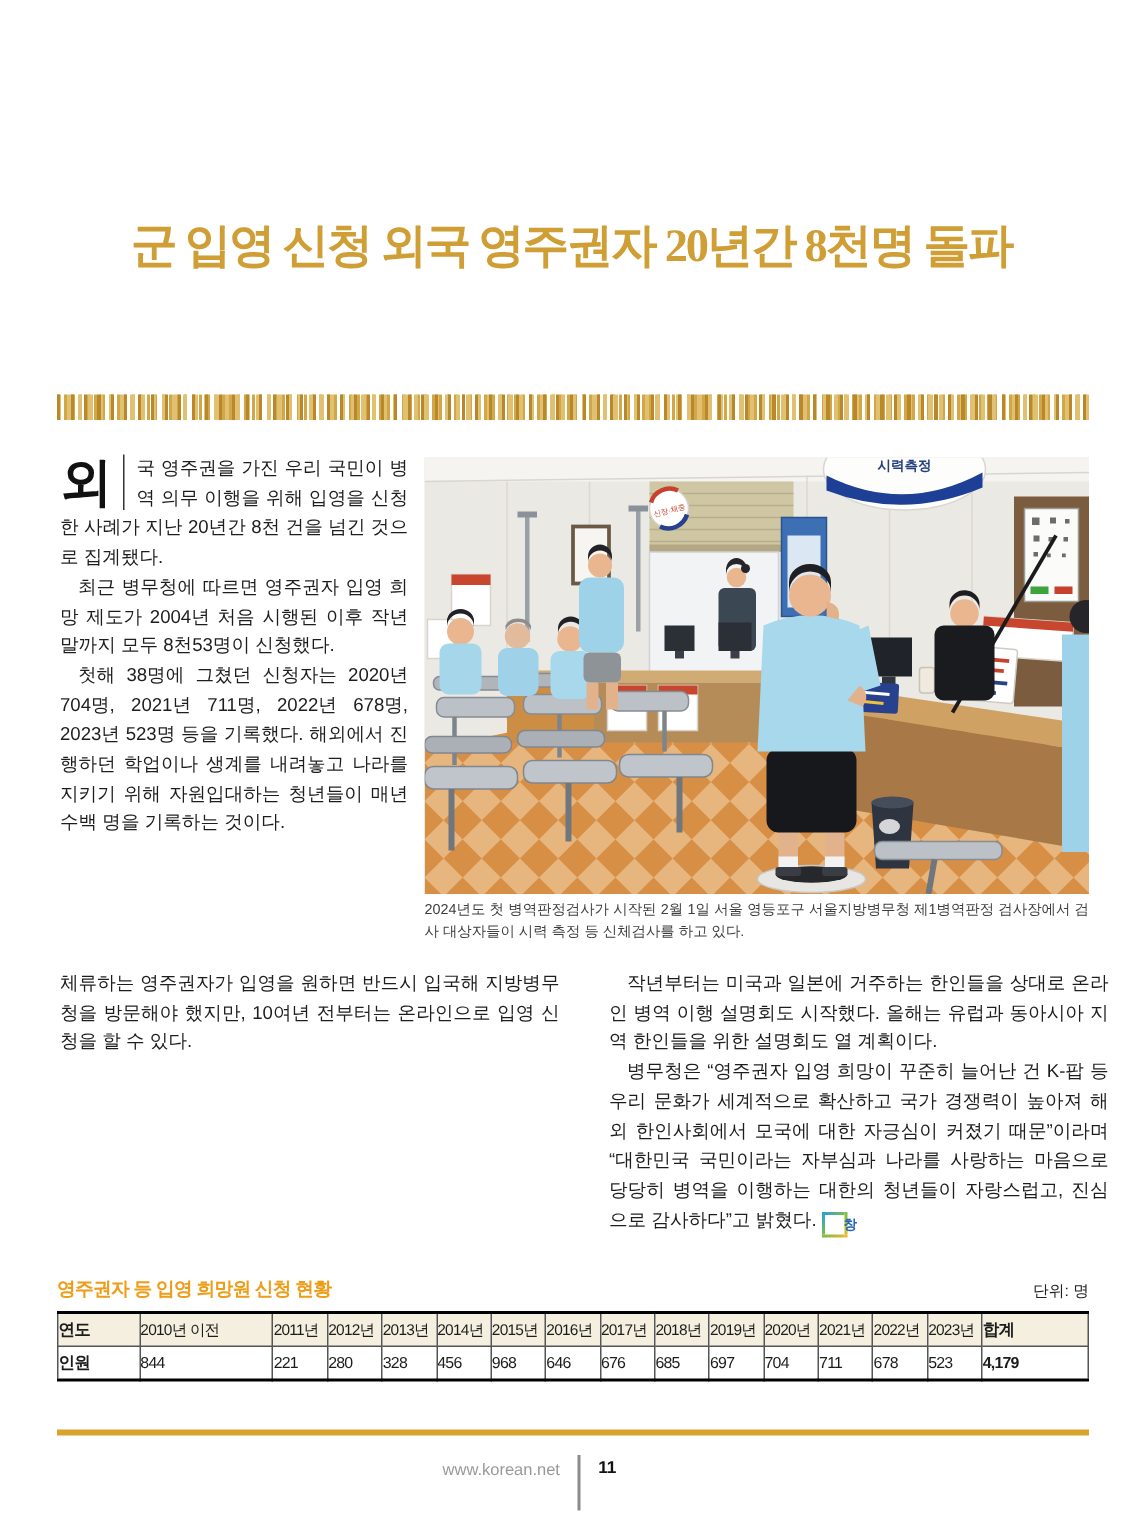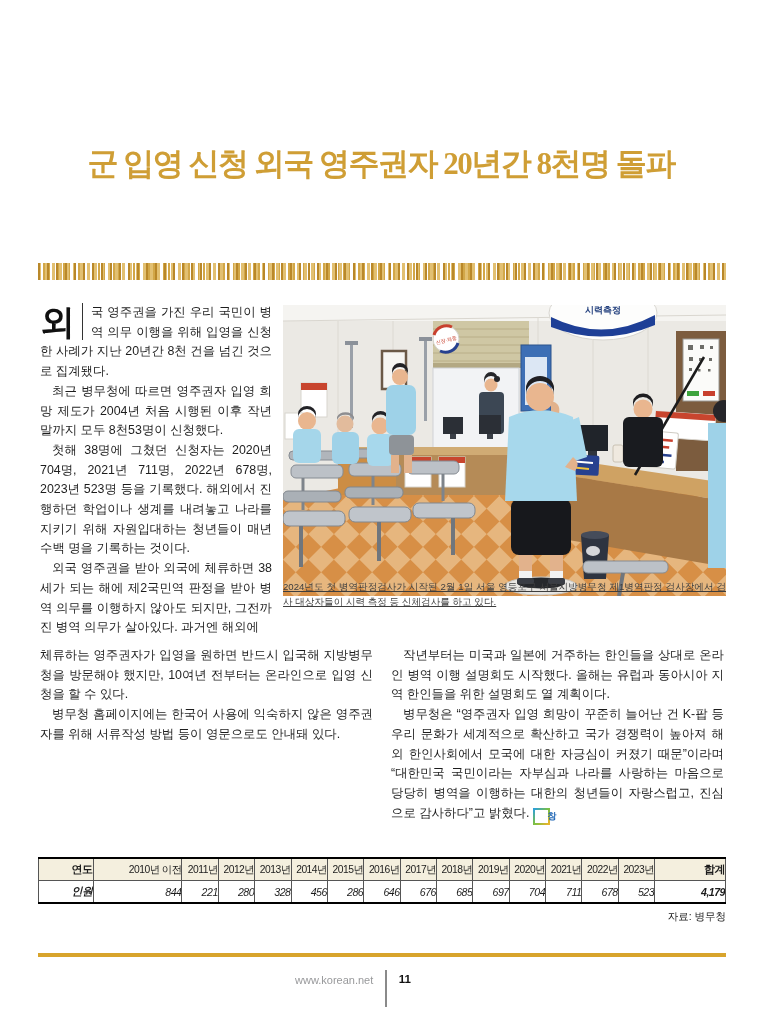--- a/index.html
+++ b/index.html
@@ -18,47 +18,47 @@
       repeating-linear-gradient(90deg,#b9882a 0 2px,rgba(0,0,0,0) 2px 9px),
       repeating-linear-gradient(90deg,#e2c072 0 3px,rgba(0,0,0,0) 3px 7px),
       repeating-linear-gradient(90deg,#d2a748 0 2px,#ffffff 2px 5px);}
 
   
   .coltext{font-size:12.4px;line-height:19.7px;text-align:justify;color:#1d1d1d;}
   .coltext p{margin:0;}
   .coltext p.ind{text-indent:12px;}
   .col-narrow{position:absolute;left:40px;top:303px;width:232px;}
   .col-left2{position:absolute;left:40px;top:646px;width:333px;}
-  .col-right2{position:absolute;left:391px;top:646px;width:333px;}
+  .col-right2{position:absolute;left:406px;top:646px;width:333px;}
   .dropcap{float:left;font-size:35px;line-height:33px;font-weight:700;color:#111;
            padding:2px 7px 2px 0;margin-right:8px;border-right:1.5px solid #333;}
 
   
   .photo{position:absolute;left:283px;top:305px;width:443px;height:291px;overflow:hidden;background:#e9e7e2;}
-  .caption{position:absolute;left:283px;top:580px;width:443px;font-size:9.6px;line-height:14.5px;
-           color:#3e3e3e;text-align:justify;text-decoration:underline;}
+  .caption{position:absolute;left:283px;top:600px;width:443px;font-size:9.6px;line-height:14.5px;
+           color:#3e3e3e;text-align:justify;}
 
   
   .endmark{display:inline-block;width:13px;height:13px;margin-left:4px;vertical-align:-2px;
            font-size:9px;font-weight:700;line-height:12px;text-align:center;color:#1c64b4;
            background:#fff;border:2px solid;
            border-image:linear-gradient(135deg,#2a9fe0,#7cc043,#f0b428) 1;}
 
   
   .tblwrap{position:absolute;left:38px;top:851px;width:688px;}
   .tbl-titlerow{display:flex;justify-content:space-between;align-items:flex-end;}
   .tbl-title{font-size:12.5px;font-weight:700;color:#ee9d18;letter-spacing:-0.5px;}
   .tbl-unit{font-size:10.5px;color:#222;}
   table.data{width:688px;table-layout:fixed;border-collapse:collapse;margin-top:6px;
              border-top:2px solid #000;border-bottom:2px solid #000;}
-  table.data th,table.data td{border:1px solid #555;text-align:right;padding:3px 0;
+  table.data th,table.data td{border:1px solid #555;text-align:left;padding:3px 0;
              font-size:10.3px;letter-spacing:-0.5px;overflow:hidden;white-space:nowrap;}
   table.data thead th{background:#f4efde;font-weight:400;}
   table.data .hd{font-weight:700;font-size:11px;}
-  table.data td{font-size:10.6px;font-style:italic;}
+  table.data td{font-size:10.6px;}
   .c-lab{width:54px;}.c-pre{width:88px;}.c-yr{width:36px;}.c-tot{width:70px;}
   .tot{font-weight:700;font-size:11px;}
   .tbl-src{text-align:right;font-size:10.5px;color:#222;margin-top:6px;}
 
   
   .rule-gold{position:absolute;left:38px;top:953px;width:688px;height:4px;background:#d8a42c;}
   .footer{position:absolute;left:0;top:970px;width:762px;display:flex;justify-content:center;
           align-items:flex-start;transform:translateX(-28px);}
   .f-site{font-size:11px;color:#98999b;padding-top:4px;}
   .f-div{width:1.5px;height:37px;background:#8a8a8a;margin:0 12px;}
@@ -72,21 +72,20 @@
   <div class="hdr">
     <h1 class="title">군 입영 신청 외국 영주권자 20년간 8천명 돌파</h1>
   </div>
 
   <div class="barcode"></div>
 
   <div class="coltext col-narrow">
     <p><span class="dropcap">외</span><span>국 영주권을 가진 우리 국민이 병역 의무 이행을 위해 입영을 신청한 사례가 지난 20년간 8천 건을 넘긴 것으로 집계됐다.</span></p>
     <p class="ind">최근 병무청에 따르면 영주권자 입영 희망 제도가 2004년 처음 시행된 이후 작년 말까지 모두 8천53명이 신청했다.</p>
     <p class="ind">첫해 38명에 그쳤던 신청자는 2020년 704명, 2021년 711명, 2022년 678명, 2023년 523명 등을 기록했다. 해외에서 진행하던 학업이나 생계를 내려놓고 나라를 지키기 위해 자원입대하는 청년들이 매년 수백 명을 기록하는 것이다.</p>
-    <p class="ind">외국 영주권을 받아 외국에 체류하면 38세가 되는 해에 제2국민역 판정을 받아 병역 의무를 이행하지 않아도 되지만, 그전까진 병역 의무가 살아있다. 과거엔 해외에</p>
   </div>
 
   <div class="photo">
     <svg width="443" height="291" viewBox="0 0 443 291" xmlns="http://www.w3.org/2000/svg">
       <defs>
         <pattern id="chk" patternUnits="userSpaceOnUse" width="36" height="36" patternTransform="rotate(45)">
           <rect width="36" height="36" fill="#e6b67e"></rect>
           <rect width="18" height="18" fill="#d78f46"></rect>
           <rect x="18" y="18" width="18" height="18" fill="#d78f46"></rect>
         </pattern>
@@ -260,28 +259,31 @@
       <circle cx="441" cy="106" r="11" fill="#26262a"></circle>
 
       <rect x="300" y="256" width="85" height="12" rx="5" fill="#bcc1c7" stroke="#868c93"></rect>
       <line x1="340" y1="268" x2="336" y2="291" stroke="#70767d" stroke-width="4"></line>
     </svg>
   </div>
   <div class="caption">2024년도 첫 병역판정검사가 시작된 2월 1일 서울 영등포구 서울지방병무청 제1병역판정 검사장에서 검사 대상자들이 시력 측정 등 신체검사를 하고 있다.</div>
 
   <div class="coltext col-left2">
     <p>체류하는 영주권자가 입영을 원하면 반드시 입국해 지방병무청을 방문해야 했지만, 10여년 전부터는 온라인으로 입영 신청을 할 수 있다.</p>
-    <p class="ind">병무청 홈페이지에는 한국어 사용에 익숙하지 않은 영주권자를 위해 서류작성 방법 등이 영문으로도 안내돼 있다.</p>
   </div>
   <div class="coltext col-right2">
     <p class="ind">작년부터는 미국과 일본에 거주하는 한인들을 상대로 온라인 병역 이행 설명회도 시작했다. 올해는 유럽과 동아시아 지역 한인들을 위한 설명회도 열 계획이다.</p>
     <p class="ind"><span>병무청은 “영주권자 입영 희망이 꾸준히 늘어난 건 K-팝 등 우리 문화가 세계적으로 확산하고 국가 경쟁력이 높아져 해외 한인사회에서 모국에 대한 자긍심이 커졌기 때문”이라며 “대한민국 국민이라는 자부심과 나라를 사랑하는 마음으로 당당히 병역을 이행하는 대한의 청년들이 자랑스럽고, 진심으로 감사하다”고 밝혔다.</span><span class="endmark">창</span></p>
   </div>
 
   <div class="tblwrap">
+    <div class="tbl-titlerow">
+      <span class="tbl-title">영주권자 등 입영 희망원 신청 현황</span>
+      <span class="tbl-unit">단위: 명</span>
+    </div>
     <table class="data">
       <colgroup>
         <col class="c-lab">
           <col class="c-pre">
         <col class="c-yr">
           <col class="c-yr">
           <col class="c-yr">
           <col class="c-yr">
           <col class="c-yr">
           <col class="c-yr">
@@ -315,34 +317,33 @@
         </tr>
       </thead>
       <tbody>
         <tr>
           <td class="hd">인원</td>
           <td>844</td>
           <td>221</td>
           <td>280</td>
           <td>328</td>
           <td>456</td>
-          <td>286</td>
+          <td>968</td>
           <td>646</td>
           <td>676</td>
           <td>685</td>
           <td>697</td>
           <td>704</td>
           <td>711</td>
           <td>678</td>
           <td>523</td>
           <td class="tot">4,179</td>
         </tr>
       </tbody>
     </table>
-    <div class="tbl-src">자료: 병무청</div>
   </div>
 
   <div class="rule-gold"></div>
   <div class="footer">
     <span class="f-site">www.korean.net</span>
     <span class="f-div"></span>
     <span class="f-page">11</span>
   </div>
 
 </div>

